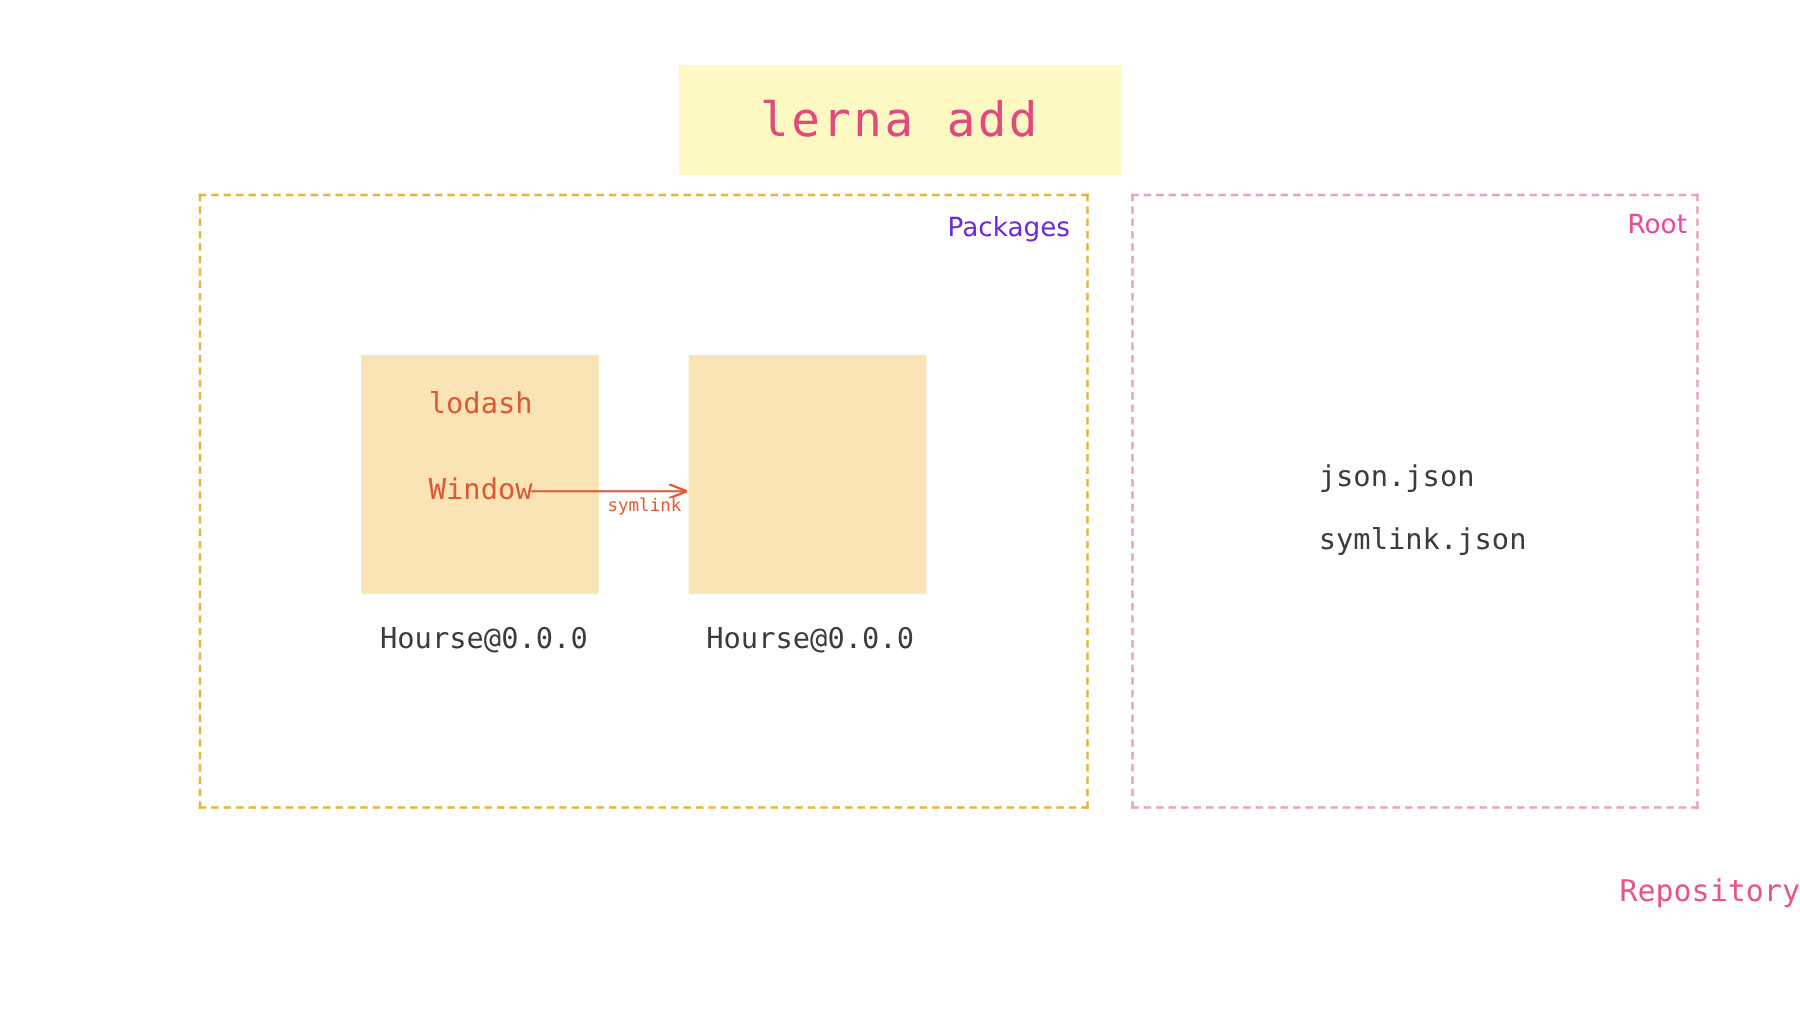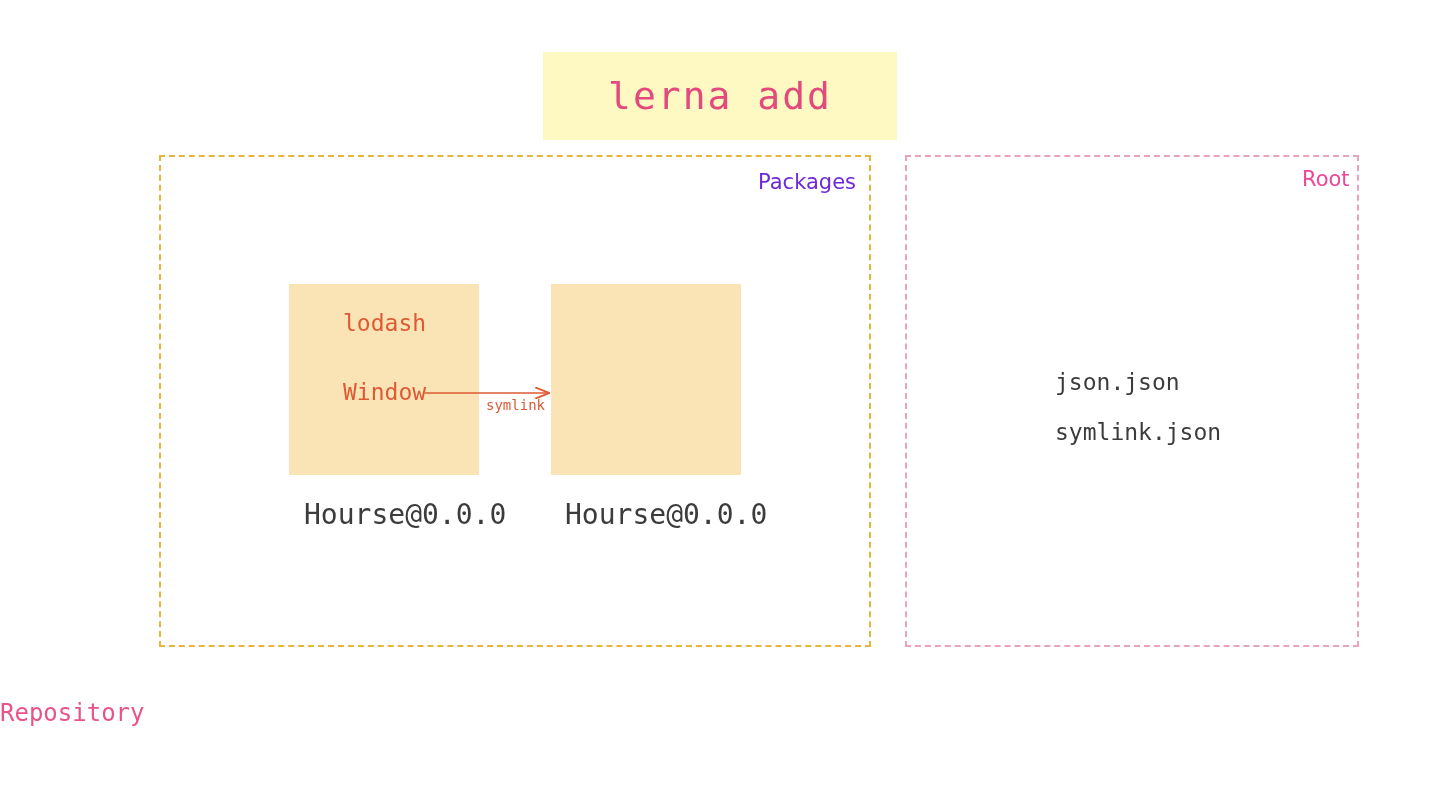--- a/index.html
+++ b/index.html
@@ -113,21 +113,21 @@
   }
   .dep-window {
     left: 343px;
     top: 379px;
   }
 
   
   .pkg-caption {
     position: absolute;
     font-family: "DejaVu Sans Mono", monospace;
-    font-size: 28px;
+    font-size: 23px;
     color: #3c3c3c;
     white-space: pre;
   }
   .caption-left {
     left: 304px;
     top: 498px;
   }
   .caption-right {
     left: 565px;
     top: 498px;
@@ -162,21 +162,21 @@
   }
   .file-0 { left: 1055px; top: 369px; }
   .file-1 { left: 1055px; top: 419px; }
 
   
   .repo-caption {
     position: absolute;
     left: 0;
     top: 699px;
     width: 1440px;
-    text-align: left;
+    text-align: right;
     font-family: "DejaVu Sans Mono", monospace;
     font-size: 24px;
     color: #e8548a;
     white-space: pre;
   }
 </style>
 </head>
 <body>
 
 <div id="canvas">

